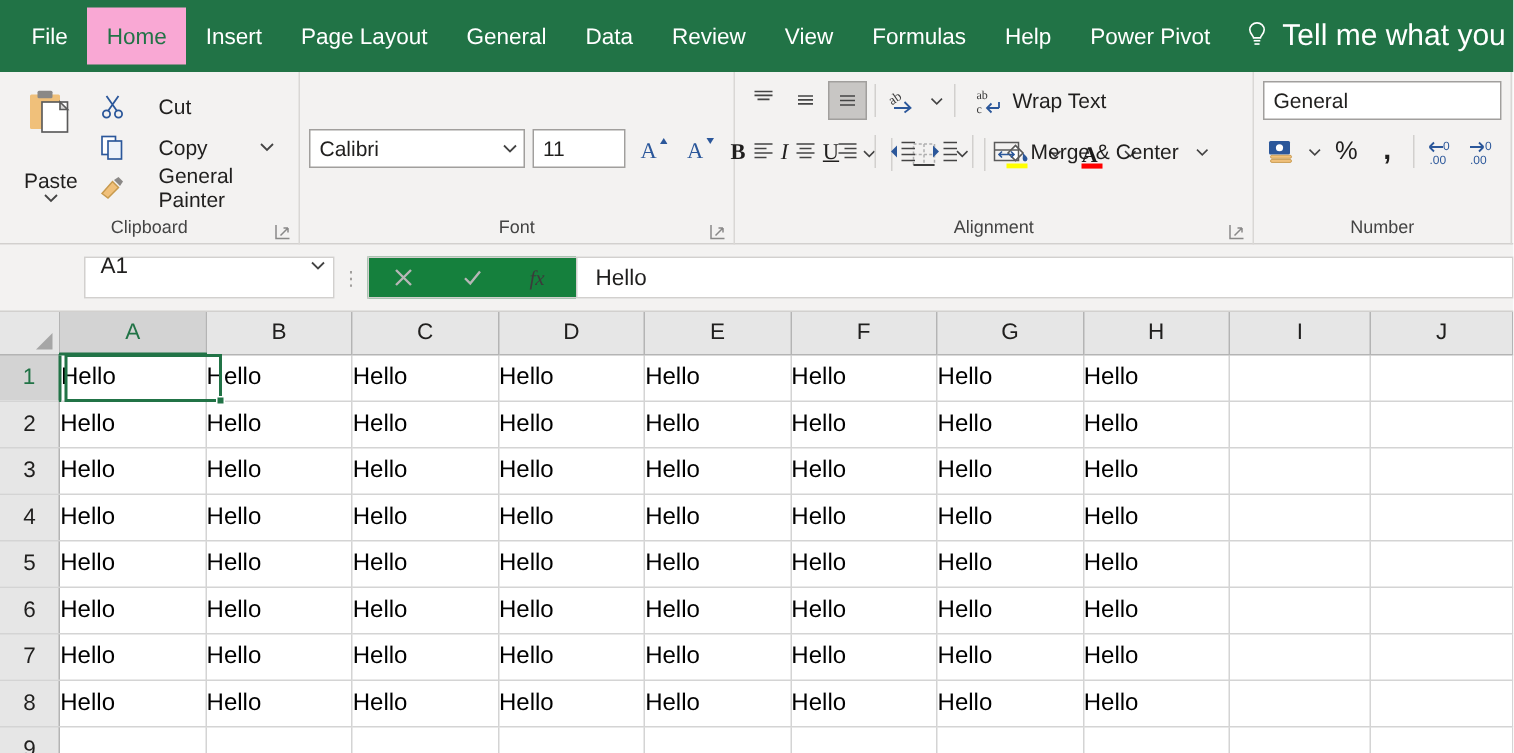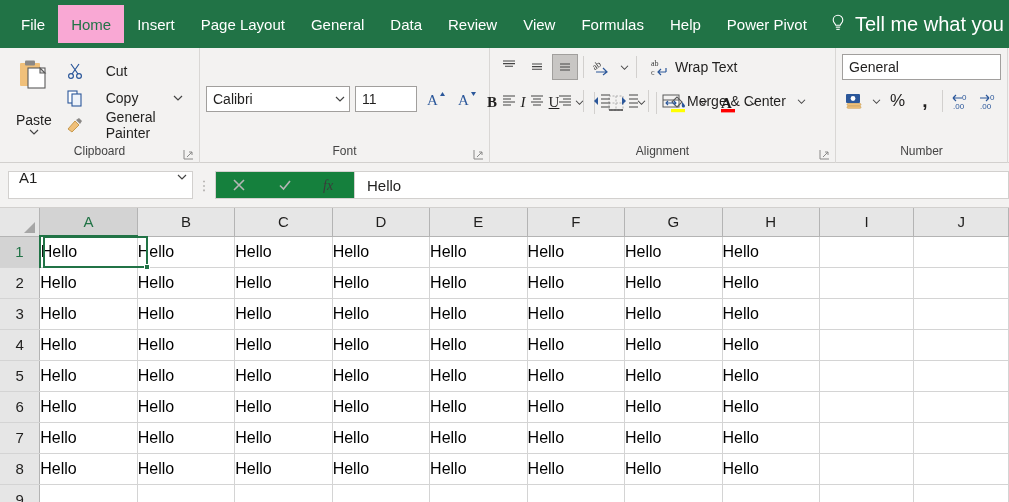--- a/index.html
+++ b/index.html
@@ -141,26 +141,27 @@
 
   
   .formula-bar {
     height: 45px;
     background: #f3f2f1;
     display: flex; align-items: center;
     padding: 0 0 0 8px;
     border-bottom: 1px solid #d2d0ce;
   }
   .namebox {
-    width: 185px; height: 28px;
+    width: 167px; height: 28px;
     background: #fff; border: 1px solid #d2d0ce;
     display: flex; align-items: center;
     padding: 0 4px 16px 10px;
     font-size: 15px; color: #201f1e;
     cursor: pointer;
+    margin-left: 48px;
   }
   .namebox .caret { margin-left: auto; }
   .dots { width: 22px; text-align: center; color: #a19f9d; font-size: 13px; letter-spacing: 0; line-height: 9px; }
   .fxbtns { display: flex; align-items: center; height: 28px; border: 1px solid #d2d0ce; border-right: none; background: #15803d; }
   .fxbtn { width: 46px; height: 26px; display:flex; align-items:center; justify-content:center; cursor: pointer; }
   .fbar-input {
     flex: 1; height: 28px;
     background: #fff; border: 1px solid #d2d0ce;
     display: flex; align-items: center;
     padding-left: 12px;

